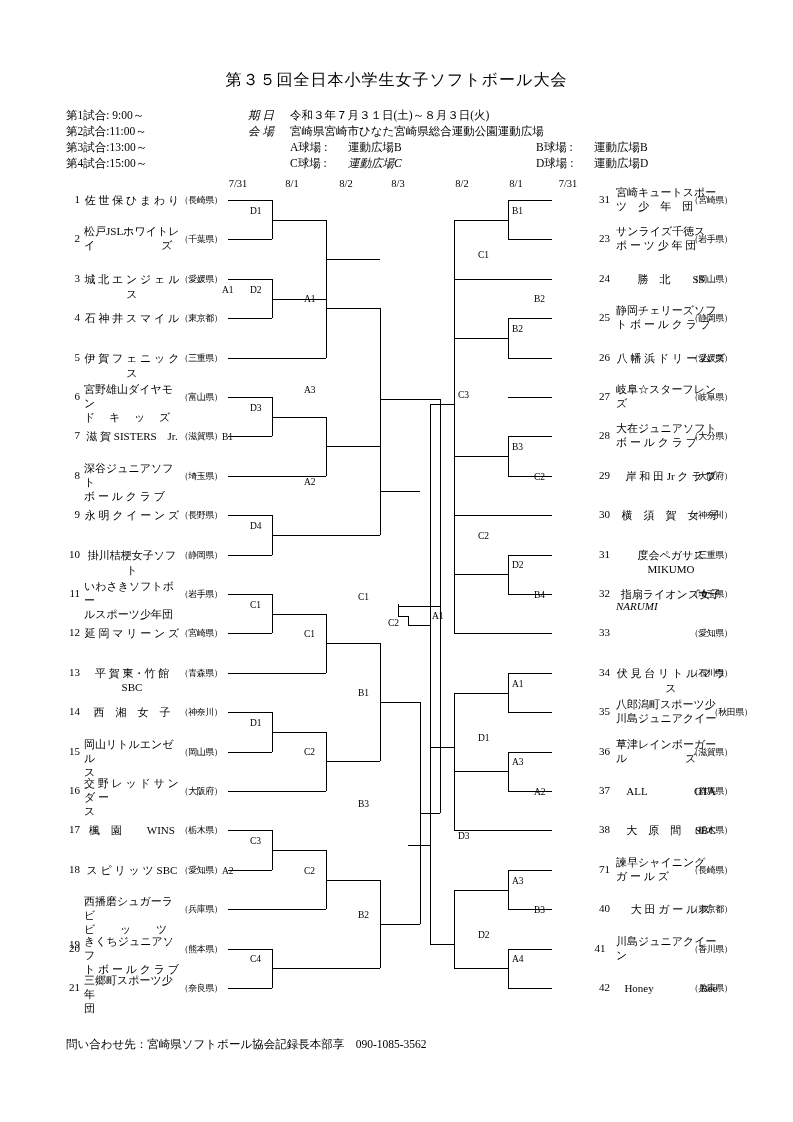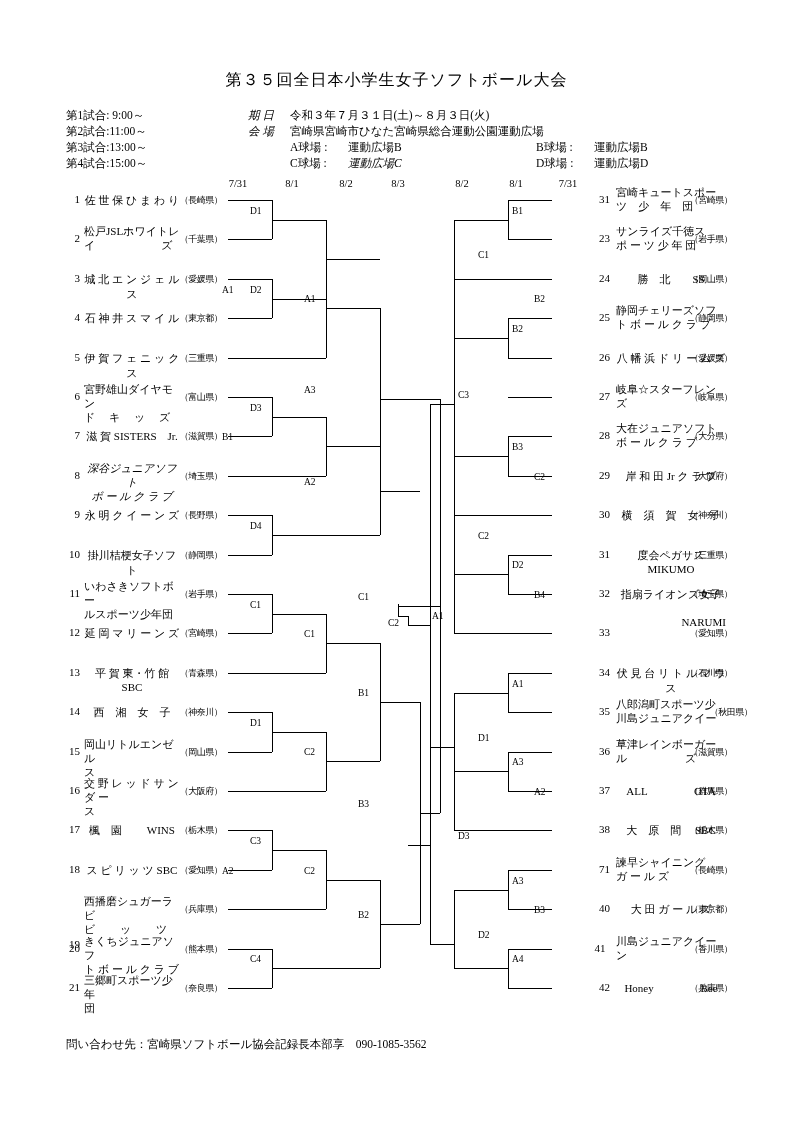--- a/index.html
+++ b/index.html
@@ -89,21 +89,21 @@
     <div class="tname" style="left:84px;top:350.6px;width:96px;white-space:pre-line;text-align:center;">伊 賀 フ ェ ニ ッ ク ス</div>
     <div class="pref" style="left:178px;top:351.6px;">（三重県）</div>
     <div class="tnum" style="left:60px;top:390px;">6</div>
     <div class="tname two" style="left:84px;top:382px;width:96px;white-space:pre-line;text-align:left;">宮野雄山ダイヤモン
 ド　 キ　 ッ　 ズ</div>
     <div class="pref" style="left:178px;top:391px;">（富山県）</div>
     <div class="tnum" style="left:60px;top:429.4px;">7</div>
     <div class="tname" style="left:84px;top:429.4px;width:96px;white-space:pre-line;text-align:center;">滋 賀 SISTERS　Jr.</div>
     <div class="pref" style="left:178px;top:430.4px;">（滋賀県）</div>
     <div class="tnum" style="left:60px;top:468.8px;">8</div>
-    <div class="tname two" style="left:84px;top:460.8px;width:96px;white-space:pre-line;text-align:center;font-style:italic;">深谷ジュニアソフト
+    <div class="tname two" style="left:84px;top:460.8px;width:96px;white-space:pre-line;text-align:left;">深谷ジュニアソフト
 ボ ー ル ク ラ ブ</div>
     <div class="pref" style="left:178px;top:469.8px;">（埼玉県）</div>
     <div class="tnum" style="left:60px;top:508.20000000000005px;">9</div>
     <div class="tname" style="left:84px;top:508.20000000000005px;width:96px;white-space:pre-line;text-align:center;">永 明 ク イ ー ン ズ</div>
     <div class="pref" style="left:178px;top:509.20000000000005px;">（長野県）</div>
     <div class="tnum" style="left:60px;top:547.5999999999999px;">10</div>
     <div class="tname" style="left:84px;top:547.5999999999999px;width:96px;white-space:pre-line;text-align:center;">掛川桔梗女子ソフト</div>
     <div class="pref" style="left:178px;top:548.5999999999999px;">（静岡県）</div>
     <div class="tnum" style="left:60px;top:587px;">11</div>
     <div class="tname two" style="left:84px;top:579px;width:96px;white-space:pre-line;text-align:left;">いわさきソフトボー
@@ -179,21 +179,21 @@
     <div class="tnum" style="left:590px;top:508.20000000000005px;">30</div>
     <div class="tname" style="left:616px;top:508.20000000000005px;width:110px;white-space:pre-line;text-align:center;">横　須　賀　女　子</div>
     <div class="pref" style="left:688px;top:509.20000000000005px;">（神奈川）</div>
     <div class="tnum" style="left:590px;top:547.5999999999999px;">31</div>
     <div class="tname" style="left:616px;top:547.5999999999999px;width:110px;white-space:pre-line;text-align:center;">度会ペガサスMIKUMO</div>
     <div class="pref" style="left:688px;top:548.5999999999999px;">（三重県）</div>
     <div class="tnum" style="left:590px;top:587px;">32</div>
     <div class="tname" style="left:616px;top:587px;width:110px;white-space:pre-line;text-align:center;">指扇ライオンズ女子</div>
     <div class="pref" style="left:688px;top:588px;">（埼玉県）</div>
     <div class="tnum" style="left:590px;top:626.4px;">33</div>
-    <div class="tname" style="left:616px;top:616px;width:110px;white-space:pre-line;text-align:right;">NARUMI</div>
+    <div class="tname" style="left:616px;top:600px;width:110px;white-space:pre-line;text-align:left;font-style:italic;">NARUMI</div>
     <div class="pref" style="left:688px;top:627.4px;">（愛知県）</div>
     <div class="tnum" style="left:590px;top:665.8px;">34</div>
     <div class="tname" style="left:616px;top:665.8px;width:110px;white-space:pre-line;text-align:center;">伏 見 台 リ ト ル マ ウ ス</div>
     <div class="pref" style="left:688px;top:666.8px;">（石川県）</div>
     <div class="tnum" style="left:590px;top:705.1999999999999px;">35</div>
     <div class="tname two" style="left:616px;top:697.1999999999999px;width:110px;white-space:pre-line;text-align:left;">八郎潟町スポーツ少
 川島ジュニアクイー</div>
     <div class="pref" style="left:688px;top:706.1999999999999px;margin-left:20px;">（秋田県）</div>
     <div class="tnum" style="left:590px;top:744.6px;">36</div>
     <div class="tname two" style="left:616px;top:736.6px;width:110px;white-space:pre-line;text-align:left;">草津レインボーガー

